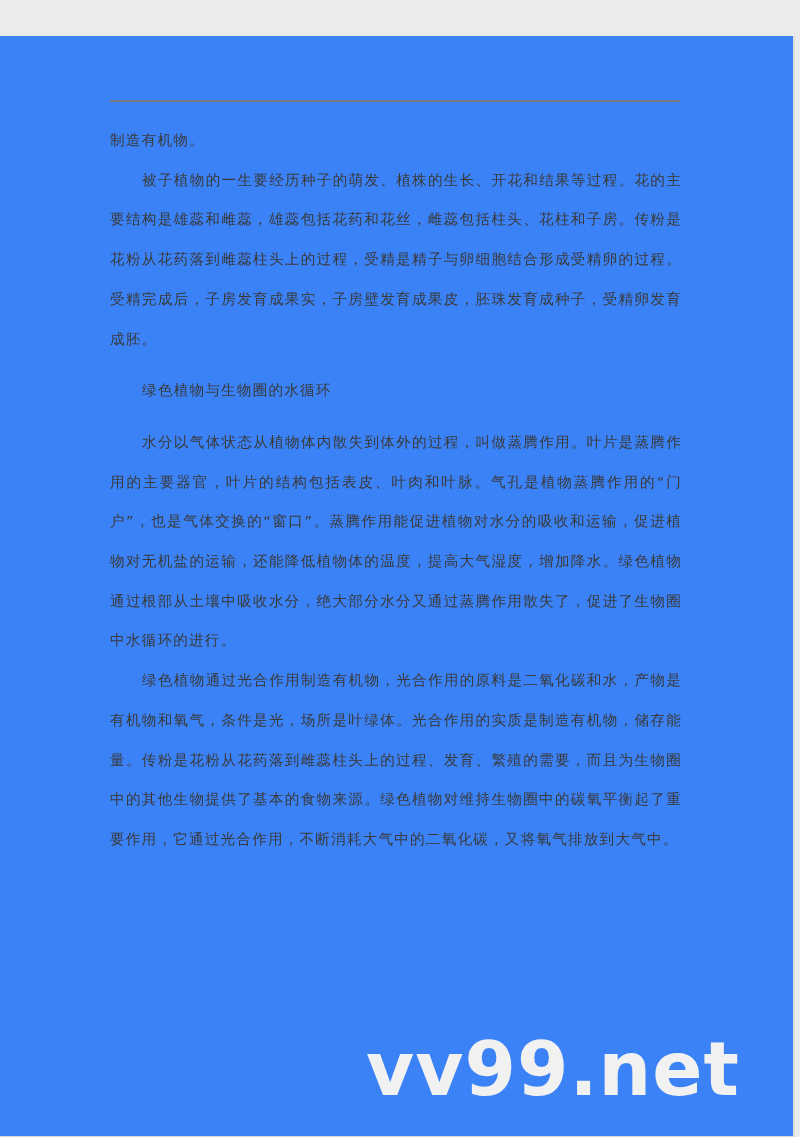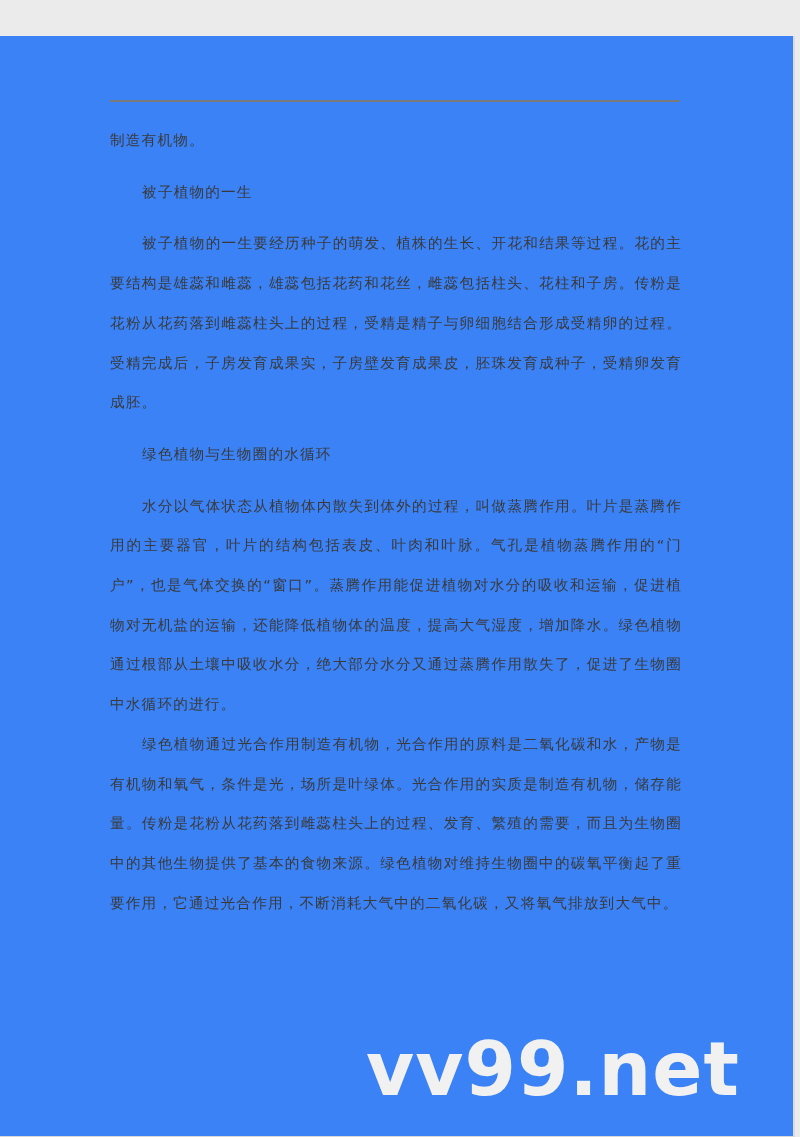--- a/index.html
+++ b/index.html
@@ -69,21 +69,20 @@
   </style>
 </head>
 <body>
 
 <div class="page">
   <div class="header-rule"></div>
 
   <div class="content">
     <p>制造有机物。</p>
 
-    <p class="heading">被子植物的一生</p>
     <p class="indent">被子植物的一生要经历种子的萌发、植株的生长、开花和结果等过程。花的主要结构是雄蕊和雌蕊，雄蕊包括花药和花丝，雌蕊包括柱头、花柱和子房。传粉是花粉从花药落到雌蕊柱头上的过程，受精是精子与卵细胞结合形成受精卵的过程。受精完成后，子房发育成果实，子房壁发育成果皮，胚珠发育成种子，受精卵发育成胚。</p>
 
     <p class="heading">绿色植物与生物圈的水循环</p>
     <p class="indent">水分以气体状态从植物体内散失到体外的过程，叫做蒸腾作用。叶片是蒸腾作用的主要器官，叶片的结构包括表皮、叶肉和叶脉。气孔是植物蒸腾作用的“门户”，也是气体交换的“窗口”。蒸腾作用能促进植物对水分的吸收和运输，促进植物对无机盐的运输，还能降低植物体的温度，提高大气湿度，增加降水。绿色植物通过根部从土壤中吸收水分，绝大部分水分又通过蒸腾作用散失了，促进了生物圈中水循环的进行。</p>
 
     <p class="indent">绿色植物通过光合作用制造有机物，光合作用的原料是二氧化碳和水，产物是有机物和氧气，条件是光，场所是叶绿体。光合作用的实质是制造有机物，储存能量。传粉是花粉从花药落到雌蕊柱头上的过程、发育、繁殖的需要，而且为生物圈中的其他生物提供了基本的食物来源。绿色植物对维持生物圈中的碳氧平衡起了重要作用，它通过光合作用，不断消耗大气中的二氧化碳，又将氧气排放到大气中。</p>
   </div>
 
   <div class="watermark">vv99.net</div>
 </div>

